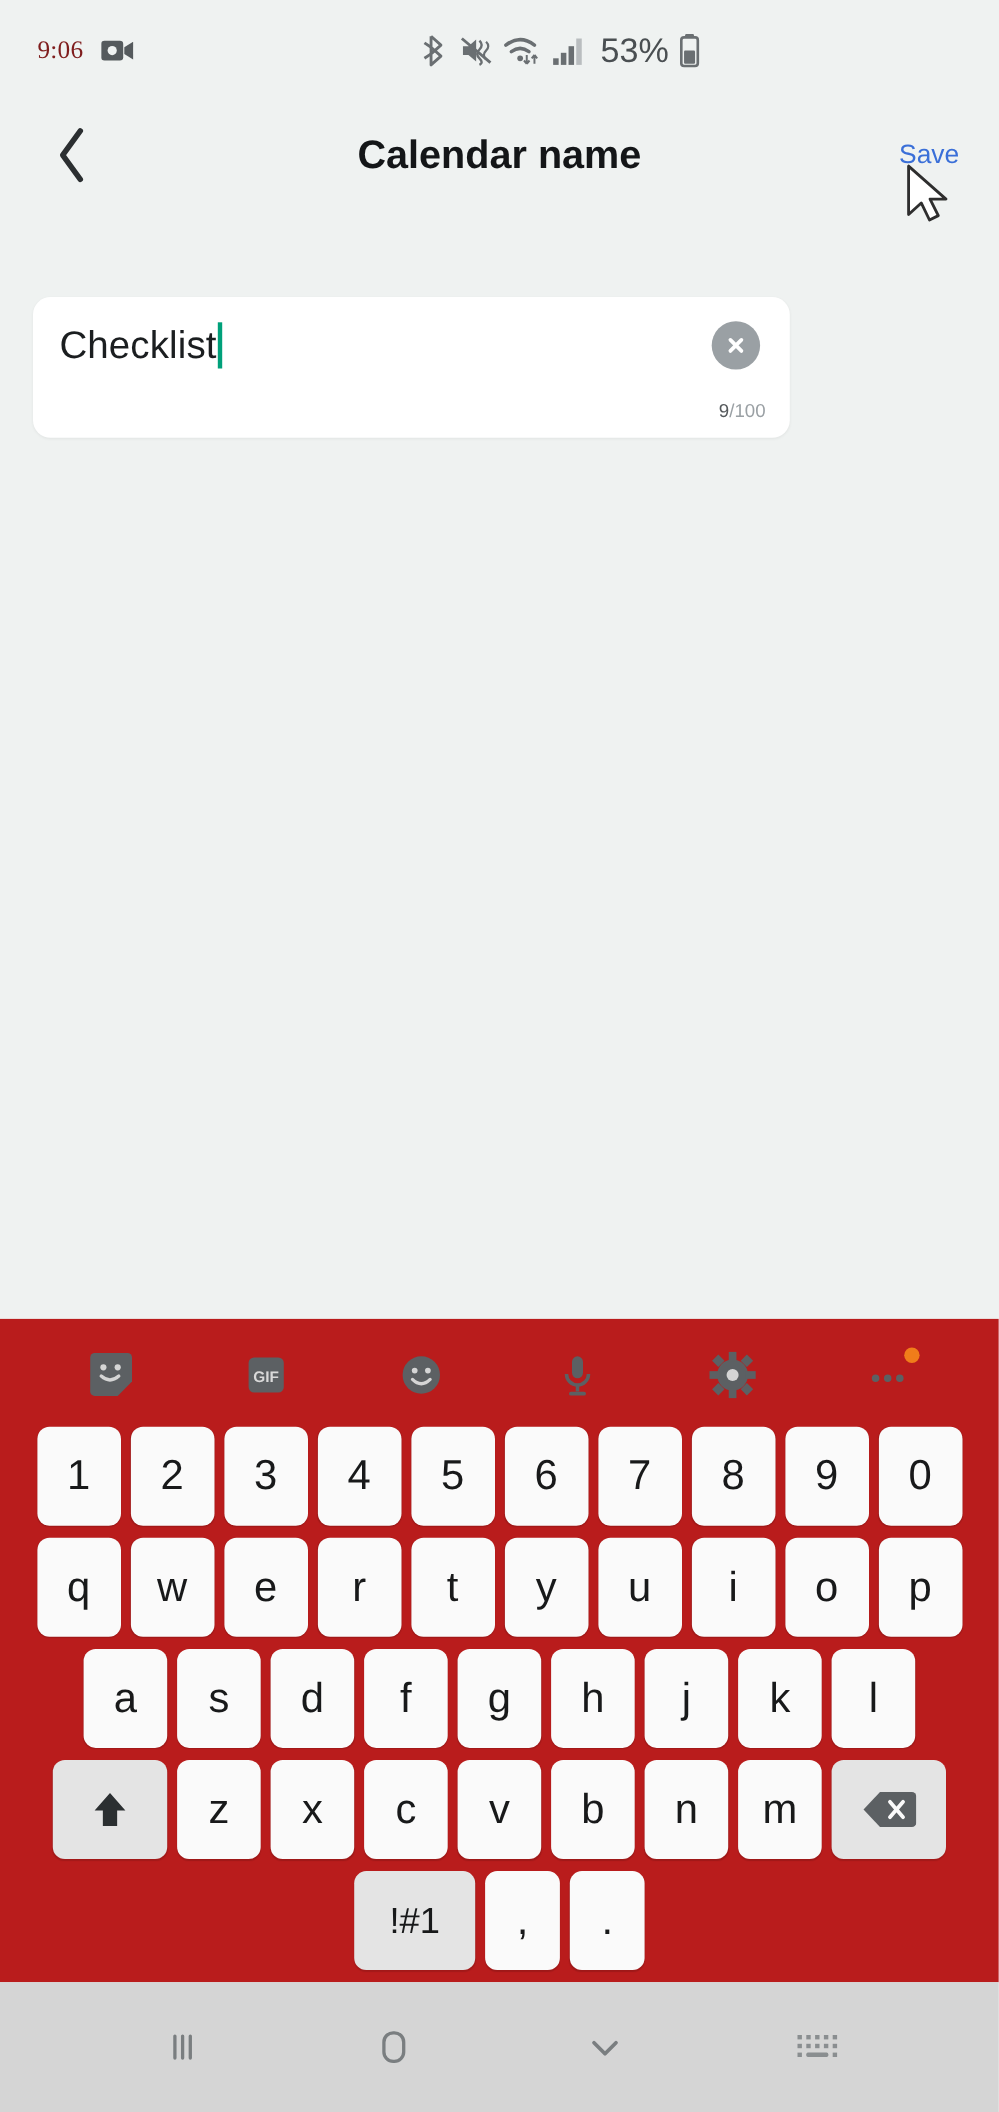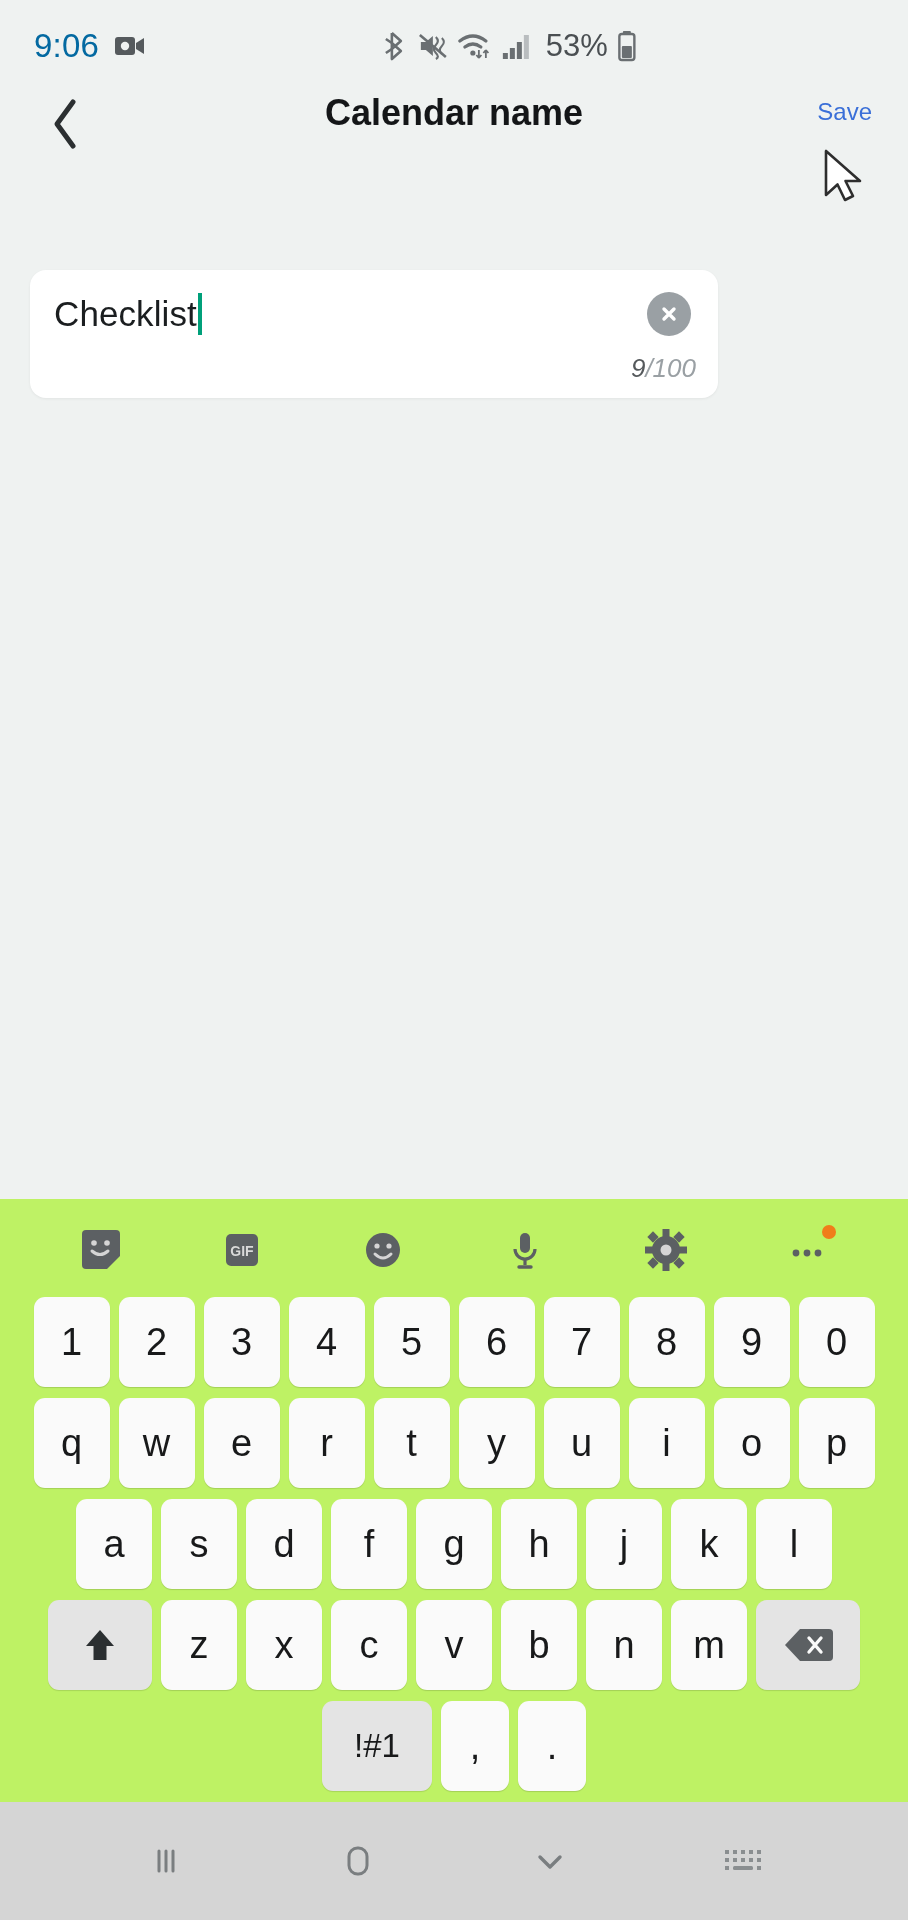--- a/index.html
+++ b/index.html
@@ -18,34 +18,34 @@
 
   
   .statusbar {
     height: 92px; flex: 0 0 92px;
     display: flex; align-items: center;
     padding: 0 34px;
     position: relative;
   }
   .sb-left { display: flex; align-items: center; gap: 16px; }
   .sb-clock {
-    font-size: 33px; color: #0369a1; letter-spacing: .2px;
-    font-family: Liberation Sans, sans-serif;
+    font-size: 23px; color: #7f1d1d; letter-spacing: .2px;
+    font-family: Liberation Serif, serif;
   }
   .sb-right {
     position: absolute; left: 50%; transform: translateX(-28%);
     display: flex; align-items: center; gap: 9px;
   }
   .sb-pct { font-size: 31px; color: #4a4f52; margin-left: 5px; }
   .icon { display: inline-block; line-height: 0; }
 
   
   .appbar {
     height: 98px; flex: 0 0 98px;
-    display: flex; 
+    display: flex; align-items: center;
     padding: 0 34px;
     position: relative;
   }
   .back-btn {
     width: 64px; height: 64px;
     display: flex; align-items: center; justify-content: center;
     cursor: pointer;
   }
   .appbar-title {
     position: absolute; left: 0; right: 0;
@@ -85,28 +85,28 @@
   }
   .clear-btn {
     margin-left: auto;
     width: 44px; height: 44px; border-radius: 50%;
     background: #9aa0a4;
     display: flex; align-items: center; justify-content: center;
     cursor: pointer;
   }
   .counter {
     position: absolute; right: 22px; bottom: 14px;
-    font-size: 26px; color: #9aa0a4; font-style: italic;
+    font-size: 17px; color: #9aa0a4;
   }
   .counter b { color: #55595c; font-weight: normal; }
 
   
   .keyboard {
     flex: 0 0 auto;
-    background: #bef264;
+    background: #b91c1c;
     padding-top: 4px;
   }
   .kb-toolbar {
     height: 94px;
     display: flex; align-items: center;
     justify-content: space-around;
     padding: 0 30px;
   }
   .kb-tool {
     width: 70px; height: 70px;

